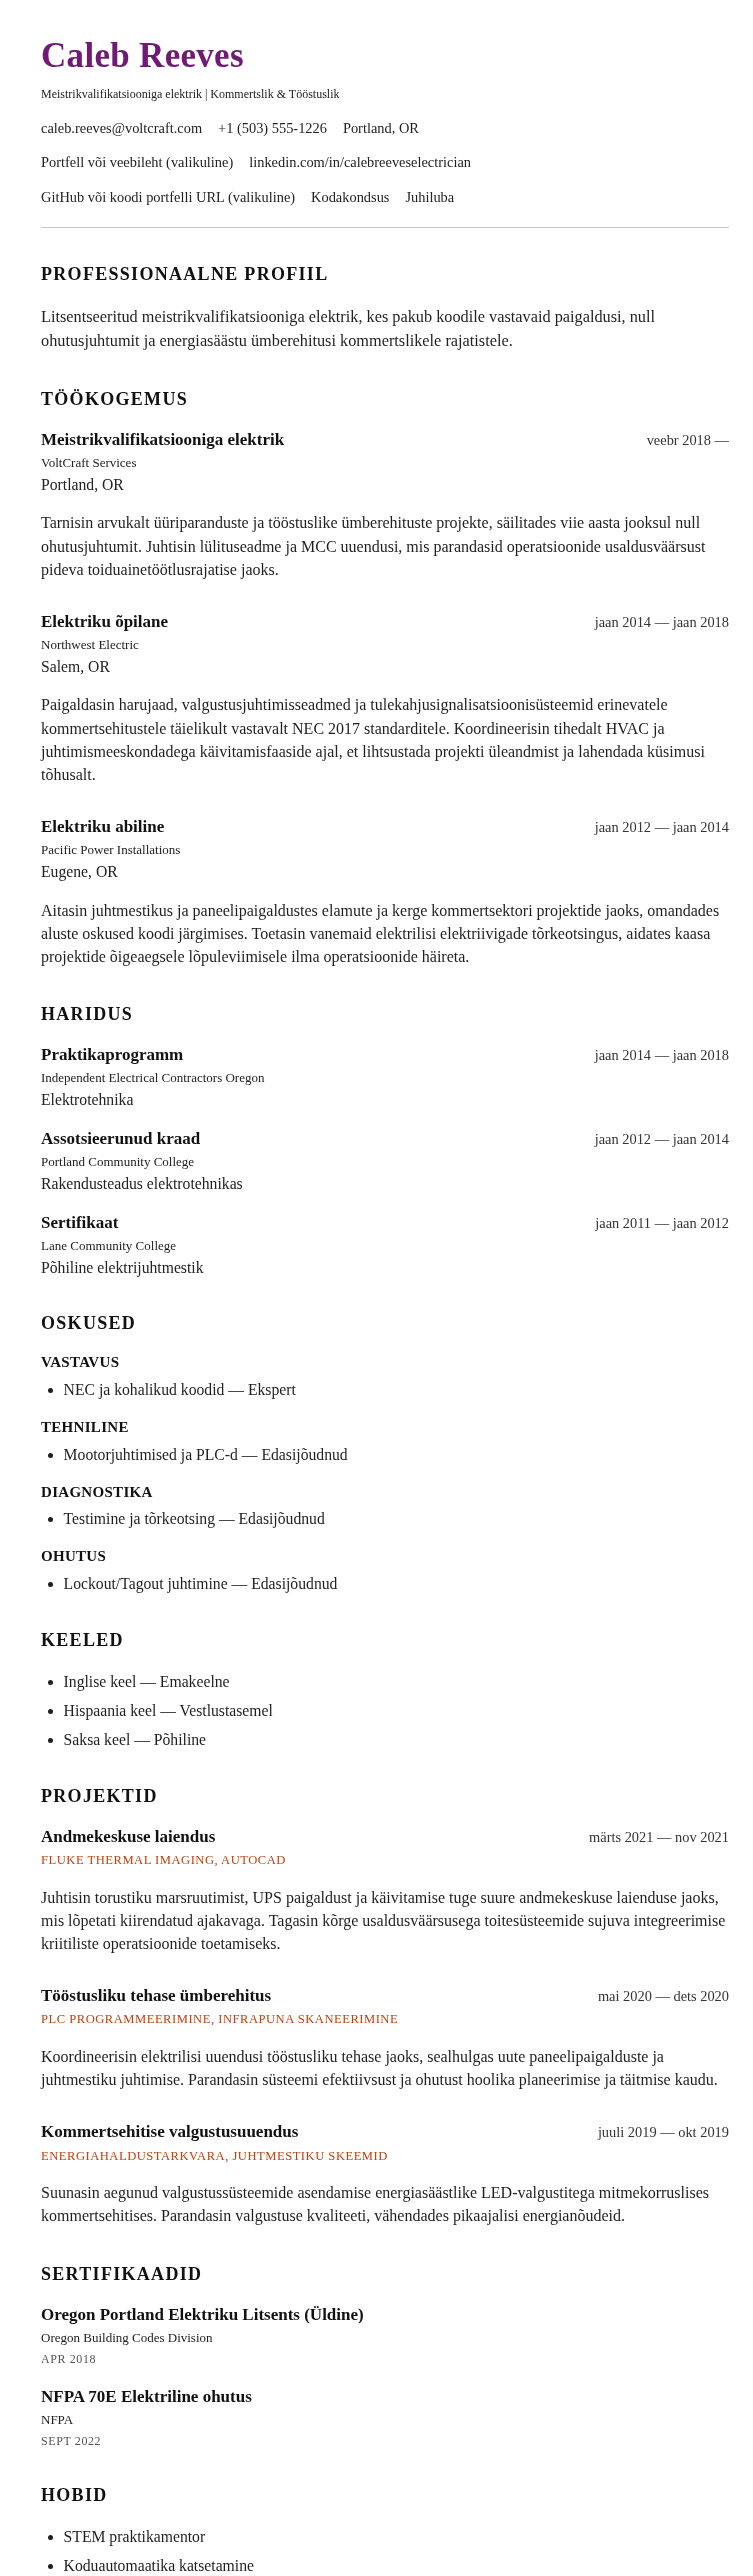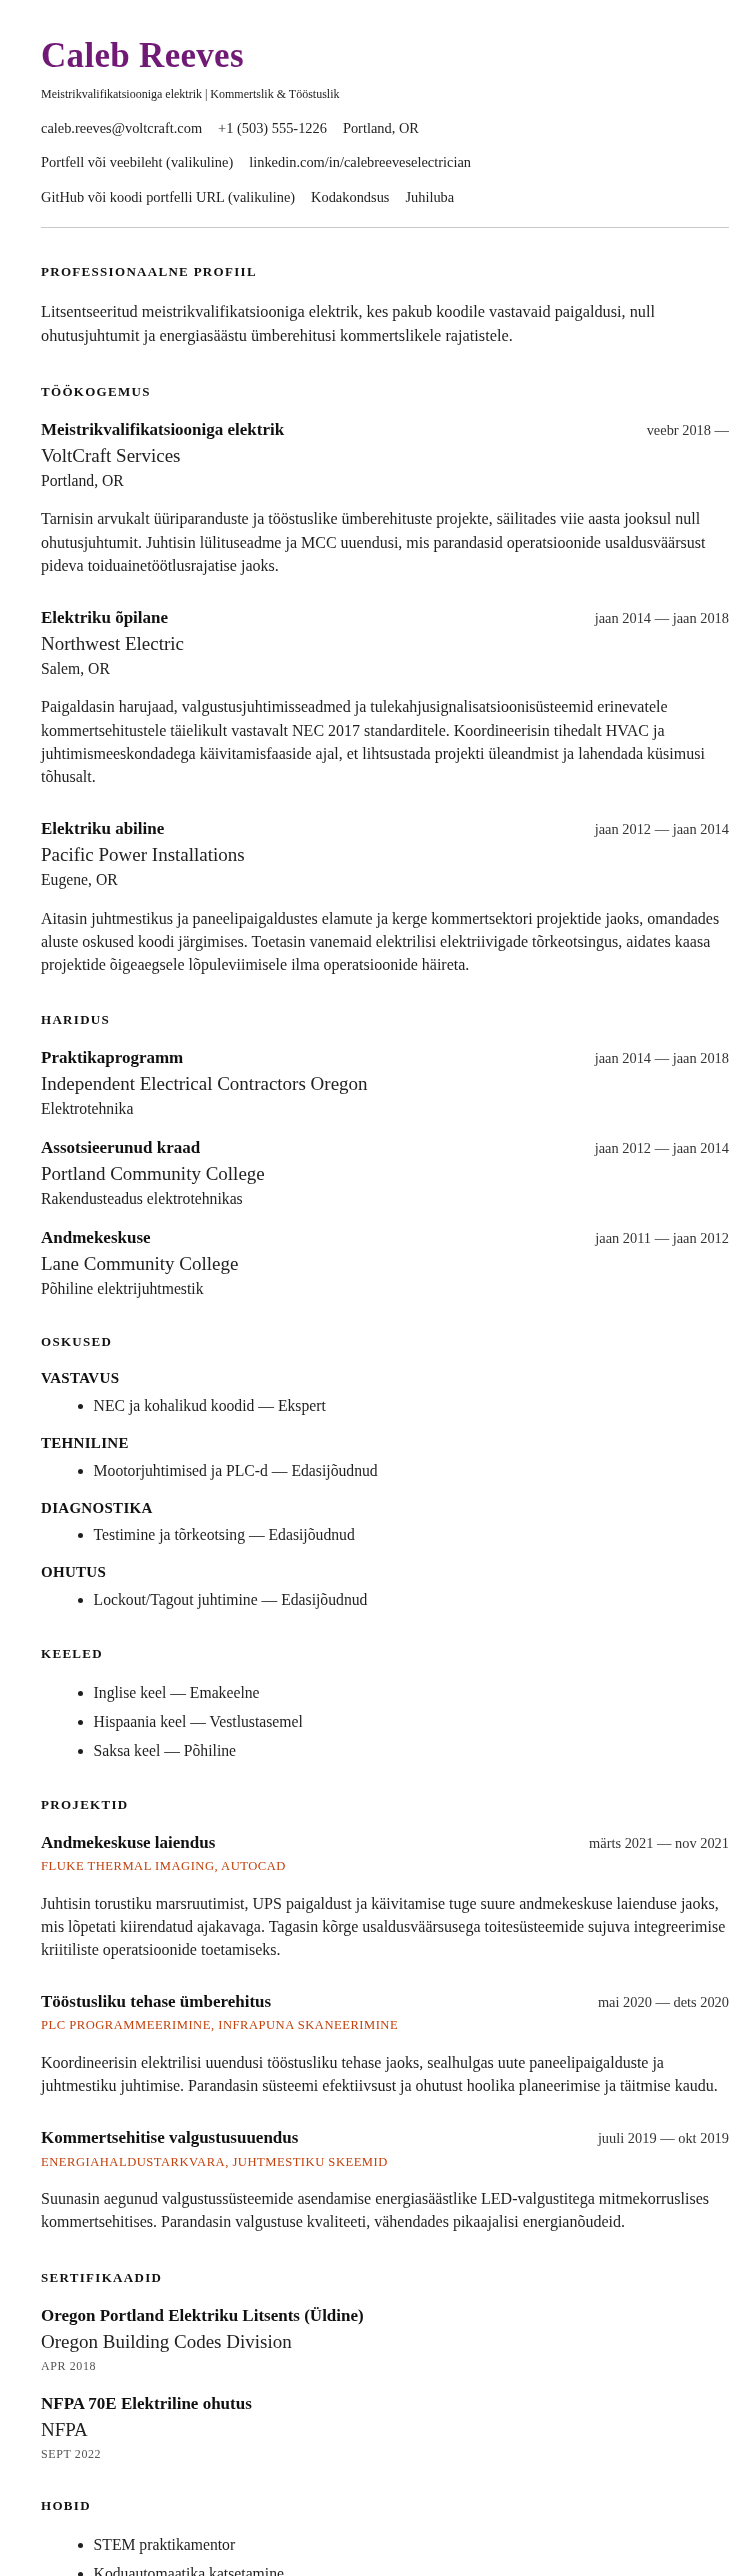--- a/index.html
+++ b/index.html
@@ -38,21 +38,21 @@
   }
   .divider {
     border: none;
     border-top: 1.3px solid #c9c9c9;
     margin-top: 21.4px;
   }
 
   
   section { margin-top: 36px; }
   .section-title {
-    font-size: 13px;
+    font-size: 18px;
     font-weight: bold;
     letter-spacing: 1.3px;
     color: #111;
     margin-bottom: 20px;
   }
 
   
   .entry { margin-bottom: 31px; }
   .entry.compact { margin-bottom: 20px; }
   .entry-head {
@@ -65,21 +65,21 @@
     font-size: 17px;
     font-weight: bold;
     color: #111;
   }
   .entry-date {
     font-size: 14.4px;
     color: #333;
     white-space: nowrap;
   }
   .entry-org {
-    font-size: 19px;
+    font-size: 13px;
     color: #222;
     margin-top: 5px;
   }
   .entry-sub {
     font-size: 15.7px;
     color: #222;
     margin-top: 5px;
   }
   .entry-tools {
     font-size: 12.6px;
@@ -117,21 +117,21 @@
     margin-bottom: 7.5px;
   }
 
   
   ul.bullets {
     list-style: disc;
     margin-left: 22.6px;
     font-size: 15.7px;
     color: #1f1f1f;
   }
-  ul.bullets li { margin-bottom: 7.5px; line-height: 1.35; margin-left: 30px; }
+  ul.bullets li { margin-bottom: 7.5px; line-height: 1.35; }
   ul.bullets li:last-child { margin-bottom: 0; }
 </style>
 </head>
 <body>
 
 <div class="page">
 
   <header>
     <h1 class="name">Caleb Reeves</h1>
     <div class="subtitle">Meistrikvalifikatsiooniga elektrik | Kommertslik &amp; Tööstuslik</div>
@@ -209,21 +209,21 @@
       <div class="entry-head">
         <h3 class="entry-title">Assotsieerunud kraad</h3>
         <span class="entry-date">jaan 2012 — jaan 2014</span>
       </div>
       <div class="entry-org">Portland Community College</div>
       <div class="entry-sub">Rakendusteadus elektrotehnikas</div>
     </div>
 
     <div class="entry compact">
       <div class="entry-head">
-        <h3 class="entry-title">Andmekeskuse</h3>
+        <h3 class="entry-title">Sertifikaat</h3>
         <span class="entry-date">jaan 2011 — jaan 2012</span>
       </div>
       <div class="entry-org">Lane Community College</div>
       <div class="entry-sub">Põhiline elektrijuhtmestik</div>
     </div>
   </section>
 
   <section>
     <h2 class="section-title">OSKUSED</h2>
 

